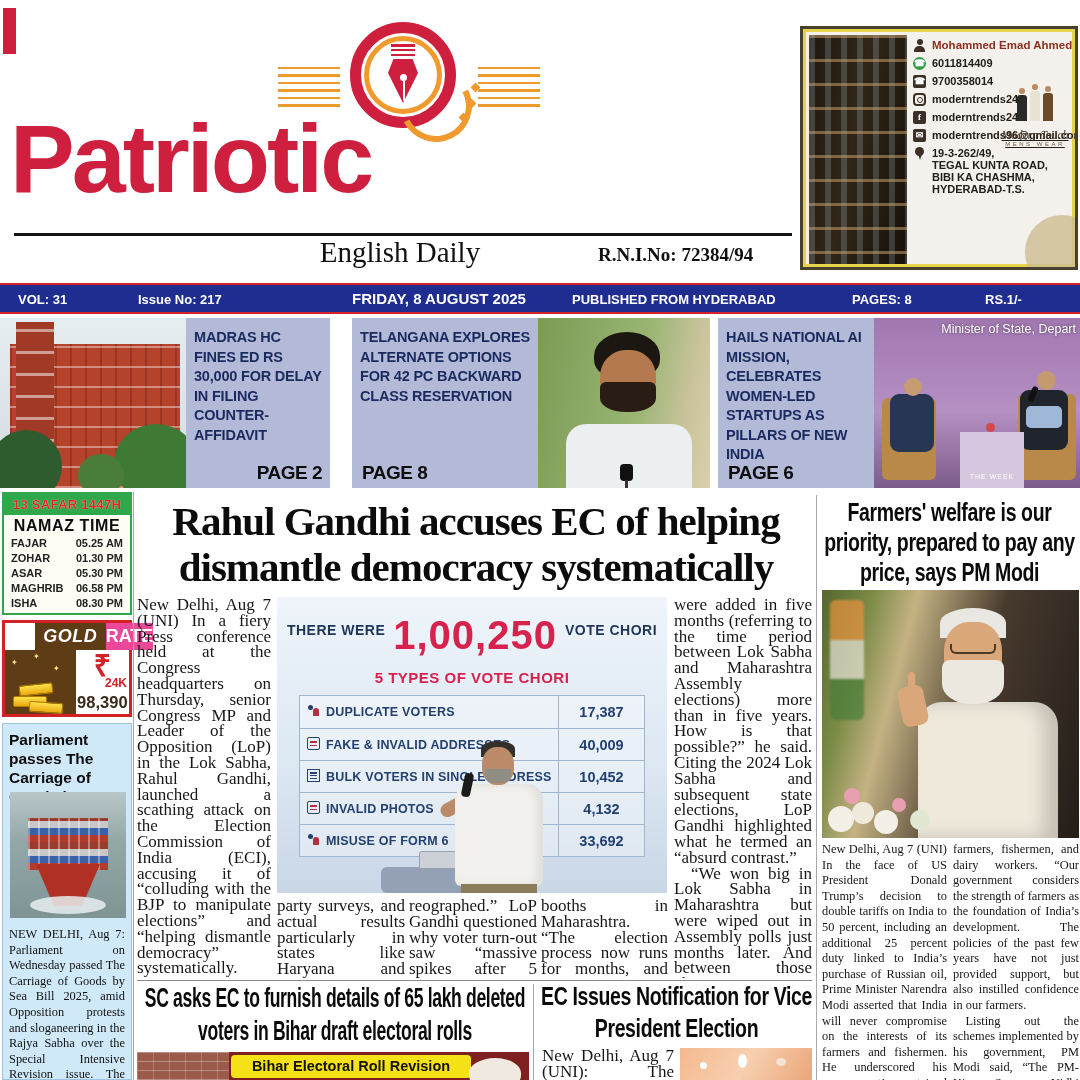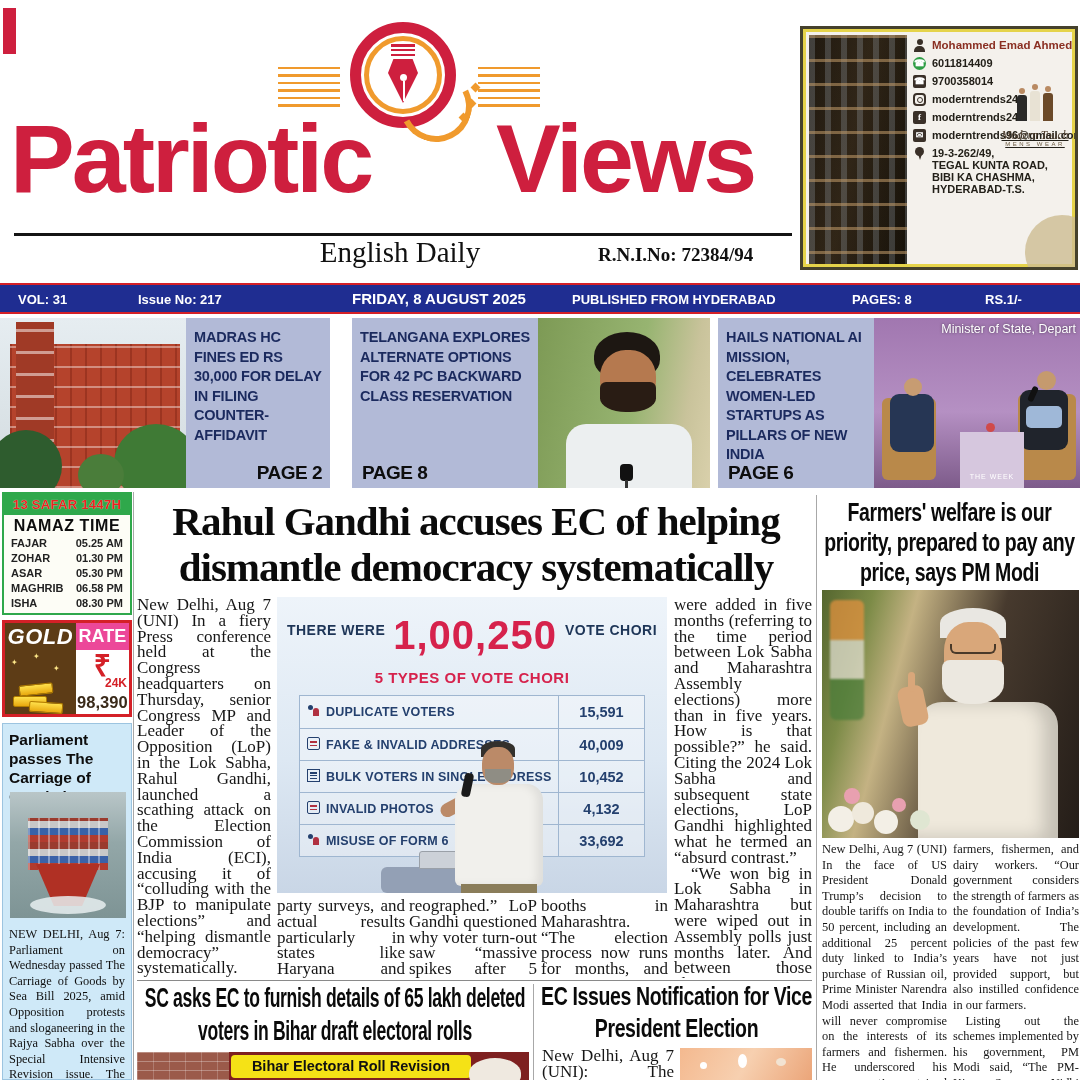--- a/index.html
+++ b/index.html
@@ -78,21 +78,21 @@
   
   .blob { position:absolute; border-radius:50%; }
 
   
   .namaz { left:2px; top:492px; width:130px; height:123px; border:2px solid #2fa84b; background:#fdfdf6; }
   .namaz-head { height:21px; background:#2fa84b; color:#e8231f; font-weight:bold; font-size:13px; text-align:center; line-height:21px; letter-spacing:0.3px; text-shadow:0 0 1px #fff; }
   .namaz-title { font-weight:bold; font-size:16px; letter-spacing:0.6px; text-align:center; color:#0d0d0d; padding:2px 0 1px; }
   .namaz-row { display:flex; justify-content:space-between; padding:0 7px; font-size:11px; font-weight:bold; color:#222; line-height:15px; }
   .gold { left:2px; top:620px; width:130px; height:97px; border:3px solid #d42027; background:#fff; }
   .gold-head { display:flex; height:27px; }
-  .gold-w1 { flex:0 0 57%; background:#5d3c16; color:#fff; font-weight:bold; font-style:italic; font-size:22px; text-align:center; line-height:27px; letter-spacing:0.5px; }
+  .gold-w1 { flex:0 0 57%; background:#5d3c16; color:#fff; font-weight:bold; font-style:italic; font-size:18px; text-align:center; line-height:27px; letter-spacing:0.5px;margin-left:30px; }
   .gold-w2 { flex:1; background:#ec4899; color:#fff; font-weight:bold; font-size:18px; text-align:center; line-height:27px; }
   .gold-left { position:absolute; left:0; top:27px; width:57%; bottom:0; background:#5d3c16; overflow:hidden; }
   .bar { position:absolute; background:linear-gradient(180deg,#ffe14d,#e8a80e); border:1px solid #b07c00; border-radius:2px; width:34px; height:11px; }
   .spark { position:absolute; color:#ffe98a; font-size:8px; }
   .gold-right { position:absolute; right:0; top:27px; width:43%; bottom:0; background:#fff; text-align:center; }
   .rupee { font-weight:bold; font-size:30px; color:#d42027; line-height:32px; }
   .karat { position:absolute; right:2px; top:26px; font-weight:bold; font-size:12px; color:#d42027; }
   .gprice { position:absolute; left:0; right:0; bottom:2px; font-weight:bold; font-size:16.5px; color:#3a2a1a; }
   .parl { left:2px; top:723px; width:130px; height:357px; background:#cfe9f8; border:1px solid #9cc4e0; overflow:hidden; }
   .parl-head { font-weight:bold; font-size:15.5px; line-height:19px; color:#0d0d0d; padding:6px 6px 4px; }
@@ -197,21 +197,20 @@
     <div class="nib"></div>
     <div class="nib-dot"></div>
     <div class="nib-slit"></div>
     <div class="swoosh"></div>
     <div class="diamond" style="left:112px; top:92px;"></div>
     <div class="diamond" style="left:120px; top:78px;"></div>
     <div class="diamond" style="left:124px; top:62px;"></div>
   </div>
 
   <div class="abs m-title" style="left:10px;">Patriotic</div>
-  <div class="abs m-title" style="left:496px;">Views</div>
   <div class="abs m-rule"></div>
   <div class="abs tagline">English Daily</div>
   <div class="abs rni">R.N.I.No: 72384/94</div>
 
   <div class="abs ad-card">
     <div class="ad-photo">
       <div class="ad-shelves"></div>
     </div>
     <div class="ad-right">
       <div class="ad-row">
@@ -375,21 +374,21 @@
 
   <div class="photo info">
     <div class="info-title">
       <span class="it-small">THERE WERE</span><span class="it-num">1,00,250</span><span class="it-small">VOTE CHORI</span>
     </div>
     <div class="info-sub">5 TYPES OF VOTE CHORI</div>
     <div class="itable">
       <div class="irow">
           <span class="ic"><span class="rowic ric-a"></span></span>
           <span class="lbl">DUPLICATE VOTERS</span>
-          <span class="val">15,591</span>
+          <span class="val">17,387</span>
         </div>
       <div class="irow">
           <span class="ic"><span class="rowic ric-b"></span></span>
           <span class="lbl">FAKE &amp; INVALID ADDRESSES</span>
           <span class="val">40,009</span>
         </div>
       <div class="irow">
           <span class="ic"><span class="rowic ric-c"></span></span>
           <span class="lbl">BULK VOTERS IN SINGLE ADDRESS</span>
           <span class="val">10,452</span>

